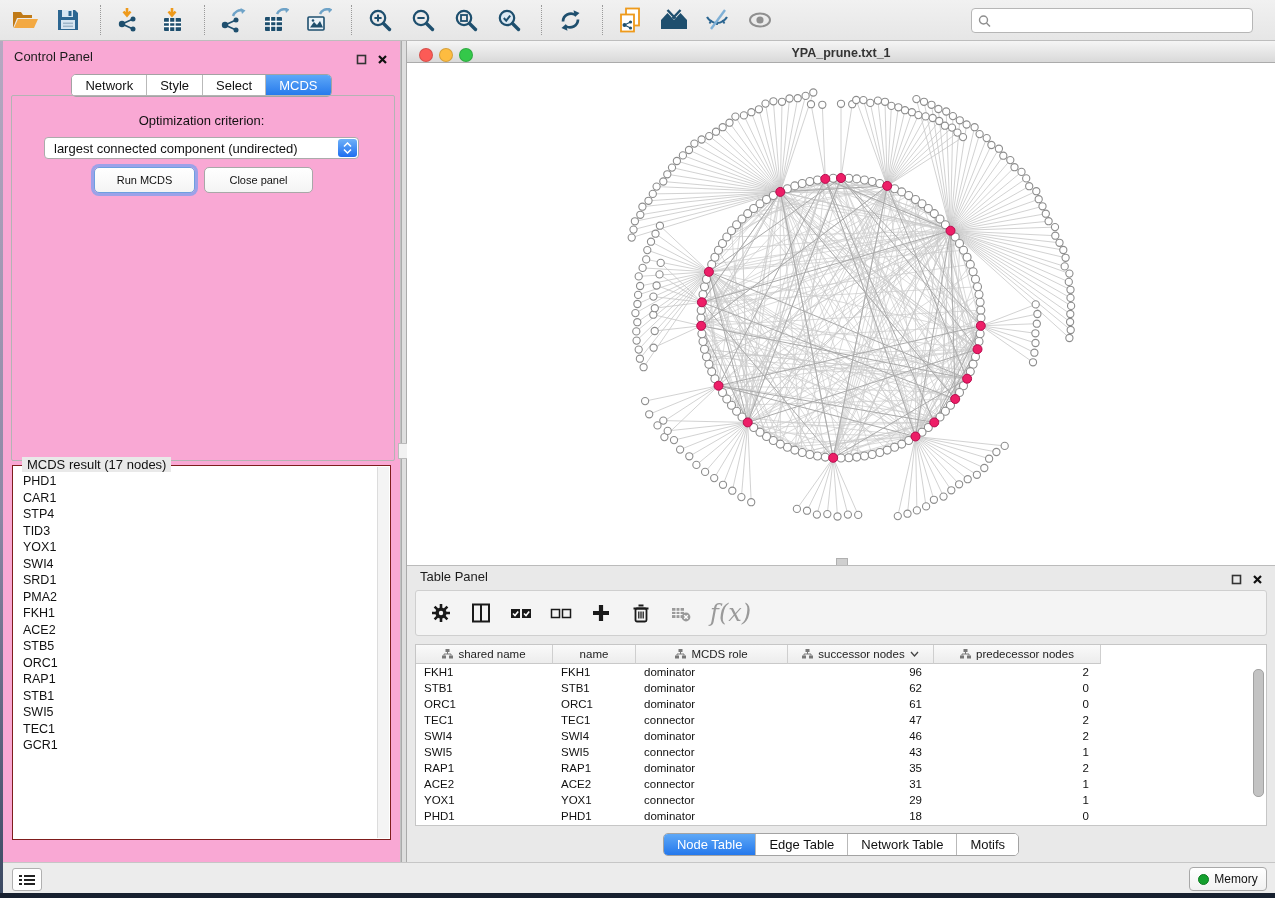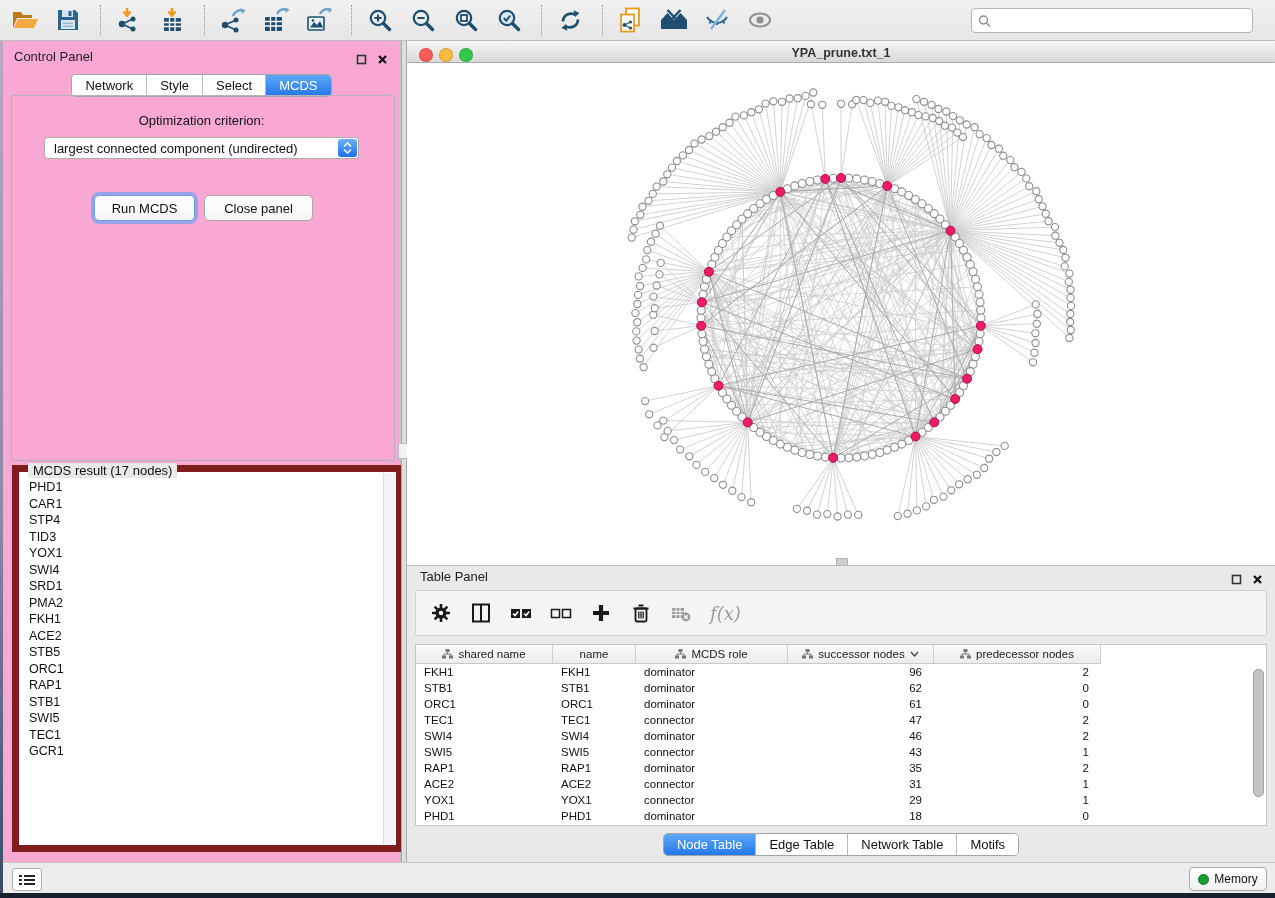--- a/index.html
+++ b/index.html
@@ -28,24 +28,24 @@
   .seg .tab:last-child{border-right:none;}
   .seg .tab.active{background:linear-gradient(#5ea8f7,#2478ec);color:#fff;}
   #cp-box{left:8px;top:54px;width:382px;height:364px;border:1px solid #b4b4b4;border-radius:2px;}
   #opt-label{left:0;right:0;top:72px;text-align:center;font-size:13px;color:#111;}
   #opt-combo{left:41px;top:96px;width:315px;height:22px;background:#fff;border:1px solid #ababab;border-radius:4px;
              display:flex;align-items:center;cursor:pointer;box-sizing:border-box;}
   #opt-combo .val{flex:1;font-size:13px;padding-left:9px;color:#111;white-space:nowrap;}
   #opt-combo .step{width:19px;height:18px;margin-right:1px;border-radius:3px;background:linear-gradient(#6fb1f8,#1d6ef0);
                    display:flex;align-items:center;justify-content:center;}
   .btn{position:absolute;background:linear-gradient(#ffffff,#f4f4f4);border:1px solid #a8a8a8;border-radius:5px;
-       font-size:13px;color:#111;display:flex;align-items:center;justify-content:center;cursor:pointer;margin-top:28px;}
+       font-size:11px;color:#111;display:flex;align-items:center;justify-content:center;cursor:pointer;}
   #run-btn{left:91px;top:126px;width:99px;height:24px;box-shadow:0 0 0 3px rgba(92,158,246,.6);border-color:#6d9fe0;}
   #closepanel-btn{left:201px;top:126px;width:107px;height:24px;}
-  #mcds-box{left:9px;top:424px;width:377px;height:373px;background:#fff;border:7px solid #7f1d1d;}
+  #mcds-box{left:9px;top:424px;width:377px;height:373px;background:#fff;border:1px solid #7f1d1d;}
   #mcds-legend{position:absolute;top:-9px;left:9px;background:#e9e9e9;padding:0 5px;font-size:13px;color:#111;}
   #mcds-list{position:absolute;left:10px;top:7px;right:16px;bottom:4px;overflow:hidden;font-size:12.5px;color:#111;line-height:16.5px;}
   #mcds-scroll{position:absolute;top:1px;right:1px;bottom:1px;width:11px;background:#f4f4f4;border-left:1px solid #dcdcdc;}
   
   #vsplit{left:401px;top:41px;width:6px;height:821px;background:#dedede;border-left:1px solid #aaa;border-right:1px solid #aaa;box-sizing:border-box;cursor:col-resize;}
   #vsplit .grip{position:absolute;left:-4px;top:402px;width:8px;height:14px;background:#f2f2f2;border:1px solid #bbb;}
   
   #network-panel{left:407px;top:41px;width:868px;height:644px;background:#fff;}
   #net-titlebar{left:0;top:0;width:868px;height:22px;background:linear-gradient(#f5f5f5,#d9d9d9);border-bottom:1px solid #ababab;box-sizing:border-box;}
   .light{position:absolute;top:7px;width:12px;height:12px;border-radius:50%;cursor:pointer;}
@@ -57,21 +57,21 @@
   #graph circle.ring{fill:#fff;stroke:#8d8d8d;stroke-width:1.1;}
   #graph circle.hub{fill:#ed1e67;stroke:#b70c4e;stroke-width:1;}
   #hsplit-grip{left:836px;top:558px;width:10px;height:7px;background:#cfcfcf;border:1px solid #b0b0b0;cursor:row-resize;}
   
   #table-panel{left:407px;top:565px;width:868px;height:297px;background:#e9e9e9;border-top:1px solid #bbb;box-sizing:border-box;}
   #tp-title{left:13px;top:3px;}
   #tp-toolbar{left:8px;top:24px;width:852px;height:46px;background:#f4f4f4;border:1px solid #cfcfcf;border-radius:3px;
               display:flex;align-items:center;padding-left:14px;box-sizing:border-box;}
   .tp-ic{display:inline-flex;align-items:center;justify-content:center;min-width:22px;height:24px;margin-right:18px;cursor:pointer;}
   .tp-ic.disabled{cursor:default;}
-  .fx{font-family:"DejaVu Serif",serif;font-style:italic;font-size:18px;color:#9a9a9a;}
+  .fx{font-family:"DejaVu Serif",serif;font-style:italic;font-size:24px;color:#9a9a9a;}
   #tp-table{left:8px;top:78px;width:852px;height:182px;background:#fff;border:1px solid #c6c6c6;box-sizing:border-box;overflow:hidden;}
   #tp-head{position:absolute;left:0;top:0;height:19px;display:flex;}
   .hcell{background:linear-gradient(#fafafa,#ececec);border-right:1px solid #cfcfcf;border-bottom:1px solid #c9c9c9;
          display:flex;align-items:center;justify-content:center;font-size:11.5px;color:#222;gap:5px;box-sizing:border-box;cursor:pointer;}
   #tp-body{position:absolute;left:0;top:19px;right:0;bottom:0;font-size:11.5px;color:#111;}
   .trow{display:flex;height:16px;align-items:center;}
   .tcell{box-sizing:border-box;padding:0 8px;white-space:nowrap;overflow:hidden;}
   .tcell.num{text-align:right;padding-right:12px;}
   #tp-scroll{position:absolute;right:2px;top:24px;width:9px;height:126px;background:#c3c3c3;border:1px solid #a2a2a2;border-radius:5px;}
   #tp-tabs{left:0;right:0;top:267px;display:flex;justify-content:center;}

